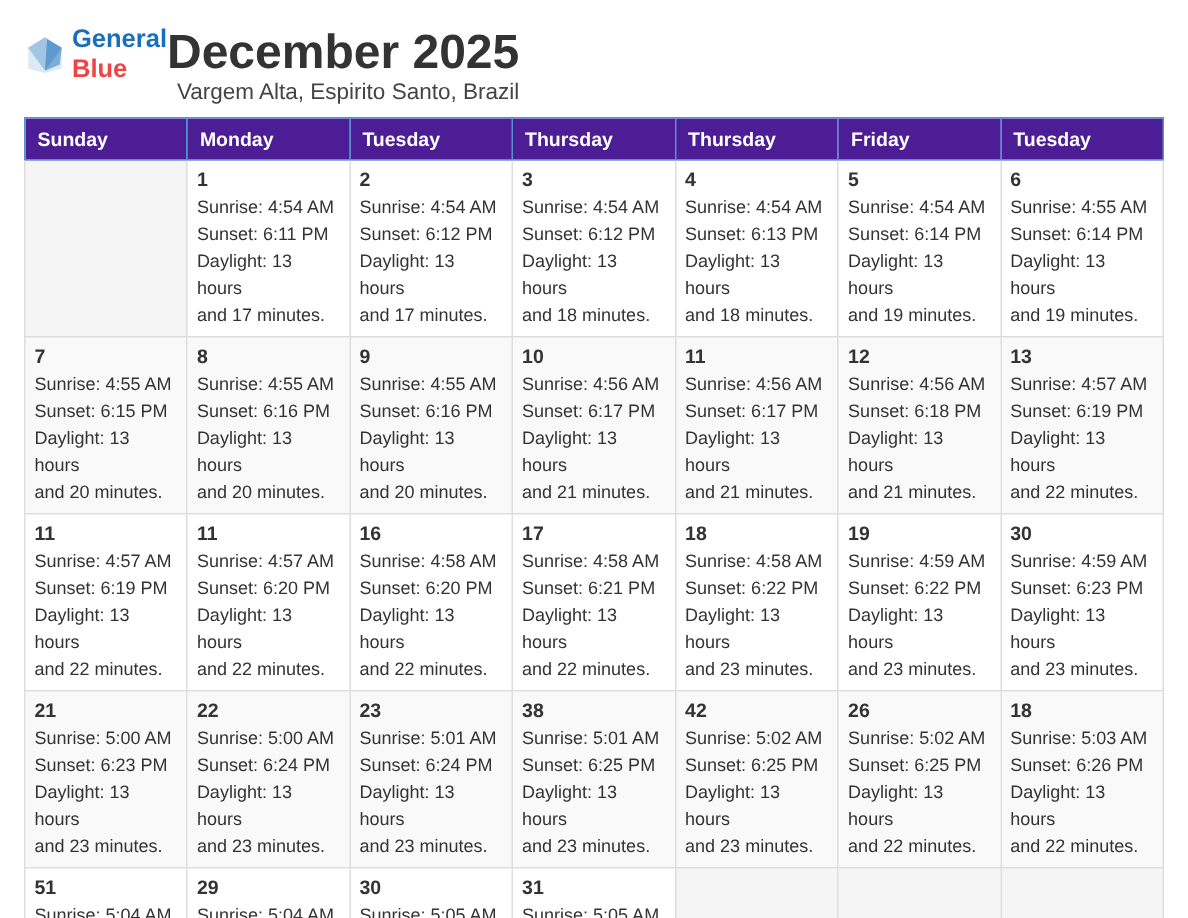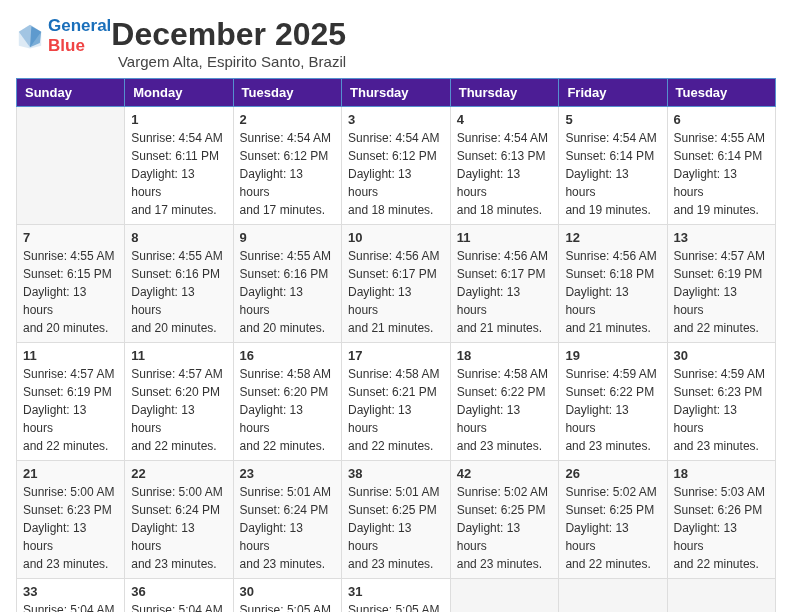--- a/index.html
+++ b/index.html
@@ -308,28 +308,28 @@
         <td>
           <span class="day-number">18</span>
           <div class="cell-content" style="white-space: pre-line;">Sunrise: 5:03 AM
 Sunset: 6:26 PM
 Daylight: 13 hours
 and 22 minutes.</div>
         </td>
       </tr>
       <tr>
         <td>
-          <span class="day-number">33</span>
+          <span class="day-number">51</span>
           <div class="cell-content" style="white-space: pre-line;">Sunrise: 5:04 AM
 Sunset: 6:26 PM
 Daylight: 13 hours
 and 22 minutes.</div>
         </td>
         <td>
-          <span class="day-number">36</span>
+          <span class="day-number">29</span>
           <div class="cell-content" style="white-space: pre-line;">Sunrise: 5:04 AM
 Sunset: 6:27 PM
 Daylight: 13 hours
 and 22 minutes.</div>
         </td>
         <td>
           <span class="day-number">30</span>
           <div class="cell-content" style="white-space: pre-line;">Sunrise: 5:05 AM
 Sunset: 6:27 PM
 Daylight: 13 hours

